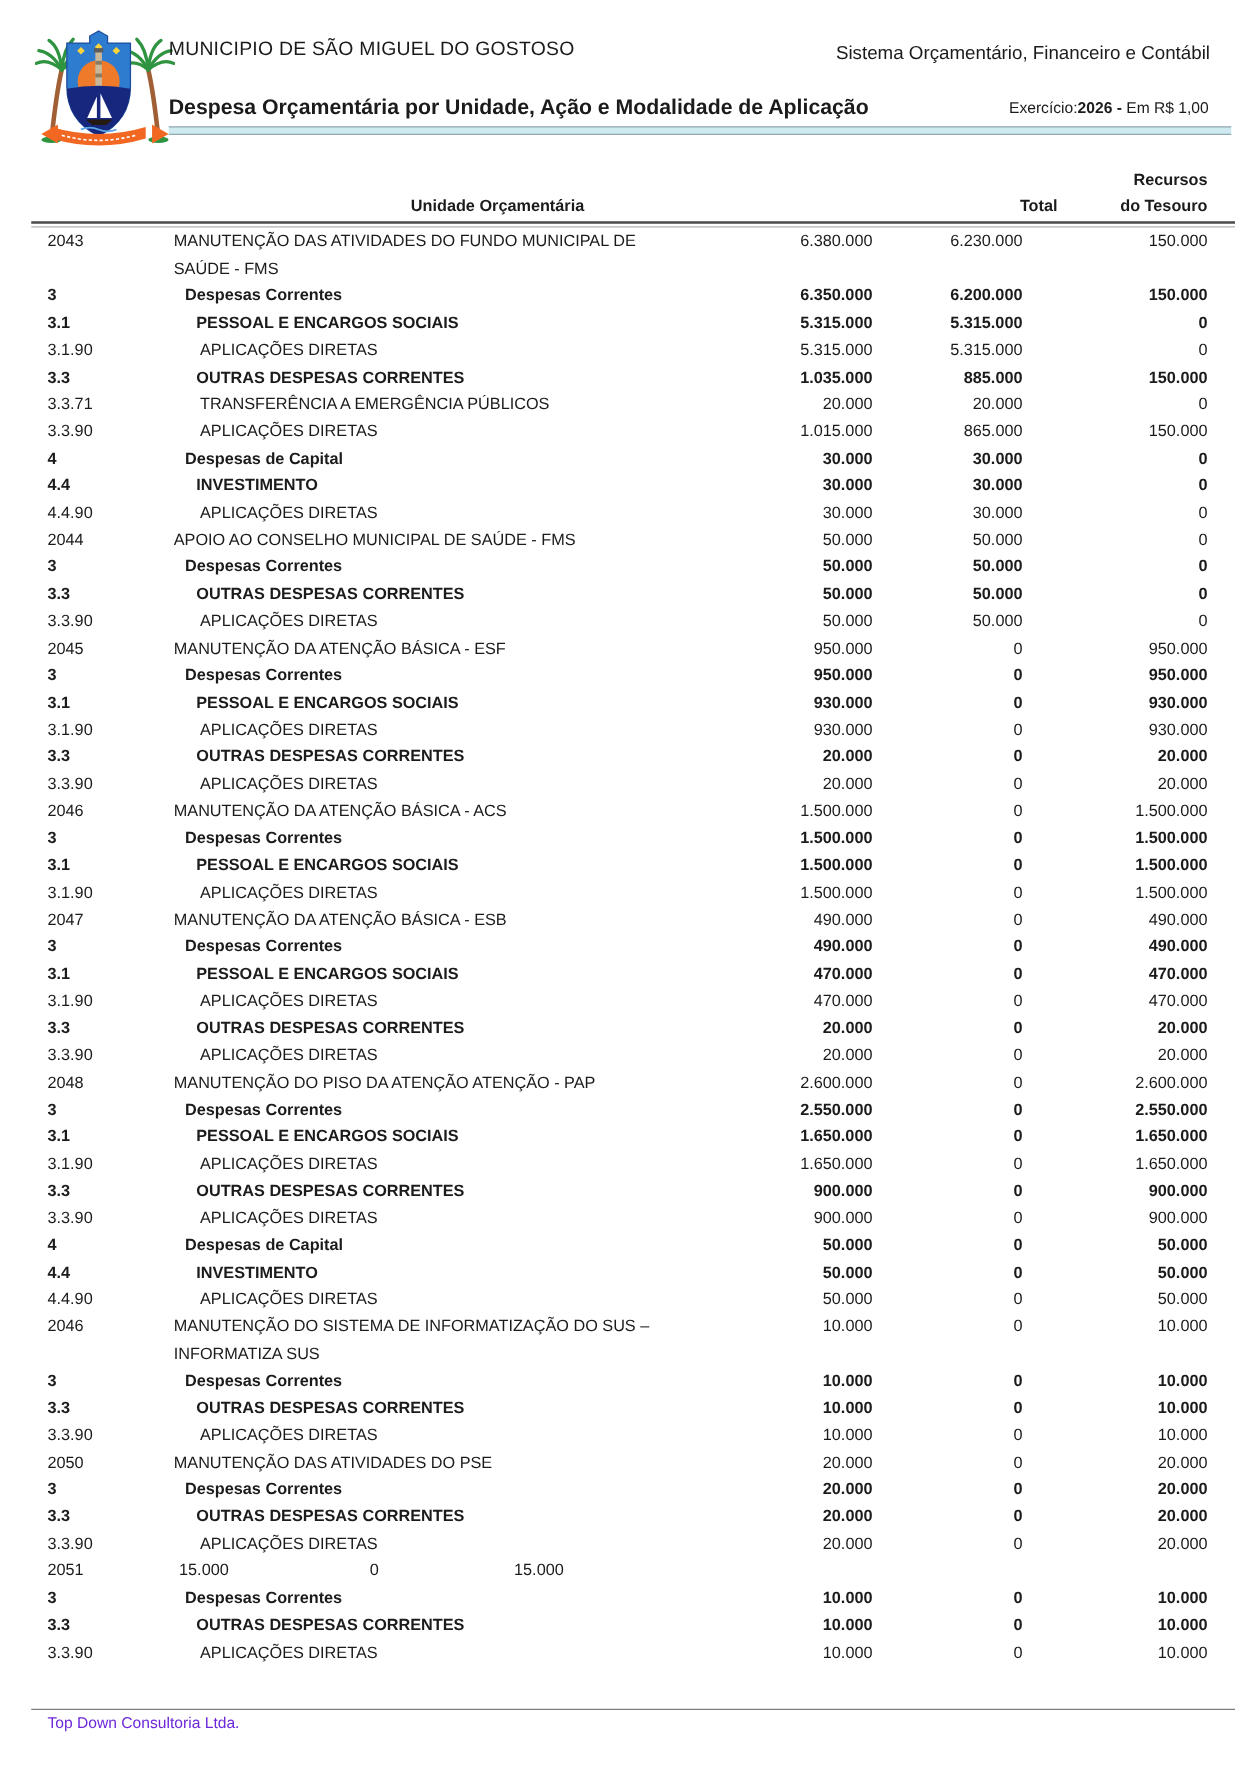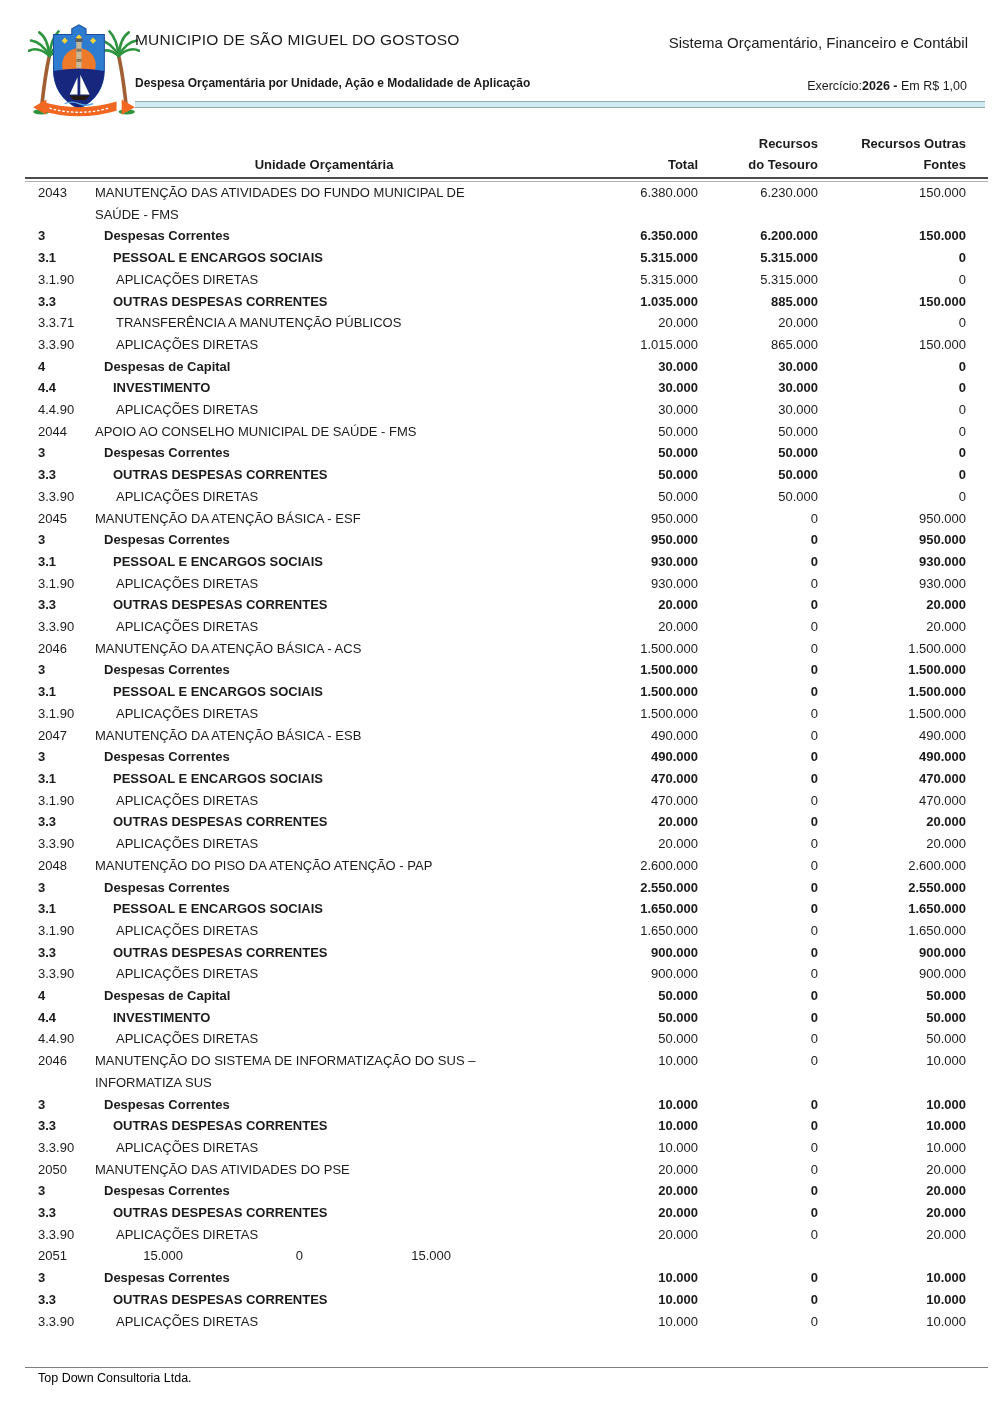--- a/index.html
+++ b/index.html
@@ -4,51 +4,51 @@
 <style>
   html,body{margin:0;padding:0;background:#fff;}
   .page{
     position:relative;width:1000px;height:1413px;background:#fff;overflow:hidden;
     font-family:"Liberation Sans","DejaVu Sans",sans-serif;color:#1b1b1b;
   }
   
   .logo{position:absolute;left:28px;top:10px;width:112px;height:114px;}
   .muni{position:absolute;left:135px;top:31px;font-size:15.5px;letter-spacing:.2px;white-space:nowrap;}
   .system{position:absolute;right:32px;top:34px;font-size:15px;white-space:nowrap;}
-  .report-title{position:absolute;left:135px;top:76px;font-size:12px;font-weight:700;white-space:nowrap;}
+  .report-title{position:absolute;left:135px;top:76px;font-size:17px;font-weight:700;white-space:nowrap;}
   .exercise{position:absolute;right:33px;top:79px;font-size:12.5px;white-space:nowrap;}
   .exercise .b{font-weight:700;}
   .band{position:absolute;left:135px;right:15px;top:101px;height:5px;
         background:var(--band_teal,#cfe9f0);border-top:1px solid #93a9b0;border-bottom:1px solid #93a9b0;}
   
   .thead{position:absolute;left:38px;top:133px;width:950px;display:flex;align-items:flex-end;
          font-size:13px;font-weight:700;line-height:21px;}
   .th .l{display:block;text-align:right;}
   .col-unit{flex:1;text-align:center;}
   .col-total{width:110px;text-align:right;padding-right:22px;box-sizing:border-box;}
   .col-treasury{width:120px;text-align:right;padding-right:22px;box-sizing:border-box;}
   .col-other{width:148px;text-align:right;padding-right:22px;box-sizing:border-box;}
   .head-rule{position:absolute;left:25px;right:12px;top:177px;height:2px;
              border-top:2px solid #4b4b4b;border-bottom:1px solid #b2b2b2;}
   .rows{position:absolute;left:38px;top:182px;width:950px;font-size:13px;line-height:21.7px;}
   .row{display:flex;align-items:flex-start;}
   .c-code{width:57px;flex:none;}
-  .c-desc{flex:1;white-space:pre-line;padding-right:6px;box-sizing:border-box;}
+  .c-desc{flex:1;white-space:pre-line;padding-right:6px;box-sizing:border-box;margin-left:44px;}
   .c-num{flex:none;text-align:right;}
   .row .t1{width:110px;padding-right:22px;box-sizing:border-box;}
   .row .t2{width:120px;padding-right:22px;box-sizing:border-box;}
   .row .t3{width:148px;padding-right:22px;box-sizing:border-box;}
   .lv-category{font-weight:700;}
   .lv-group{font-weight:700;}
   .lv-category .c-desc{padding-left:9px;}
   .lv-group .c-desc{padding-left:18px;}
   .lv-element .c-desc{padding-left:21px;}
   
   .footer-rule{position:absolute;left:25px;right:12px;top:1367px;border-top:1.5px solid #7d7d7d;}
-  .footer-text{position:absolute;left:38px;top:1371px;font-size:12.5px;color:#000000;}
+  .footer-text{position:absolute;left:38px;top:1371px;font-size:12.5px;color:#6d28d9;}
 </style>
 </head>
 <body>
 
 <div class="page">
 
   <svg class="logo" viewBox="0 0 110 112" xmlns="http://www.w3.org/2000/svg" xmlns:xlink="http://www.w3.org/1999/xlink">
     <g id="palm">
       <path d="M13,99 C15,80 17,62 21,45" stroke="var(--trunk_brown,#a05f35)" stroke-width="3.6" fill="none"></path>
       <g stroke="var(--palm_green,#2e9440)" stroke-width="2.6" fill="none" stroke-linecap="round">
@@ -99,24 +99,20 @@
 
   <div class="thead">
     <div class="th col-unit"><span>Unidade Orçamentária</span></div>
     <div class="th col-total">
         <span class="l">Total</span>
       </div>
     <div class="th col-treasury">
         <span class="l">Recursos</span>
         <span class="l">do Tesouro</span>
       </div>
-    <div class="th col-other">
-        <span class="l">Recursos Outras</span>
-        <span class="l">Fontes</span>
-      </div>
   </div>
   <div class="head-rule"></div>
 
   <div class="rows">
       <div class="row lv-action">
       <div class="c-code">2043</div>
       <div class="c-desc">MANUTENÇÃO DAS ATIVIDADES DO FUNDO MUNICIPAL DE
 SAÚDE - FMS</div>
       <div class="c-num t1">6.380.000</div>
       <div class="c-num t2">6.230.000</div>
@@ -145,21 +141,21 @@
     </div>
       <div class="row lv-group">
       <div class="c-code">3.3</div>
       <div class="c-desc">OUTRAS DESPESAS CORRENTES</div>
       <div class="c-num t1">1.035.000</div>
       <div class="c-num t2">885.000</div>
       <div class="c-num t3">150.000</div>
     </div>
       <div class="row lv-element">
       <div class="c-code">3.3.71</div>
-      <div class="c-desc">TRANSFERÊNCIA A MANUTENÇÃO PÚBLICOS</div>
+      <div class="c-desc">TRANSFERÊNCIA A EMERGÊNCIA PÚBLICOS</div>
       <div class="c-num t1">20.000</div>
       <div class="c-num t2">20.000</div>
       <div class="c-num t3">0</div>
     </div>
       <div class="row lv-element">
       <div class="c-code">3.3.90</div>
       <div class="c-desc">APLICAÇÕES DIRETAS</div>
       <div class="c-num t1">1.015.000</div>
       <div class="c-num t2">865.000</div>
       <div class="c-num t3">150.000</div>

